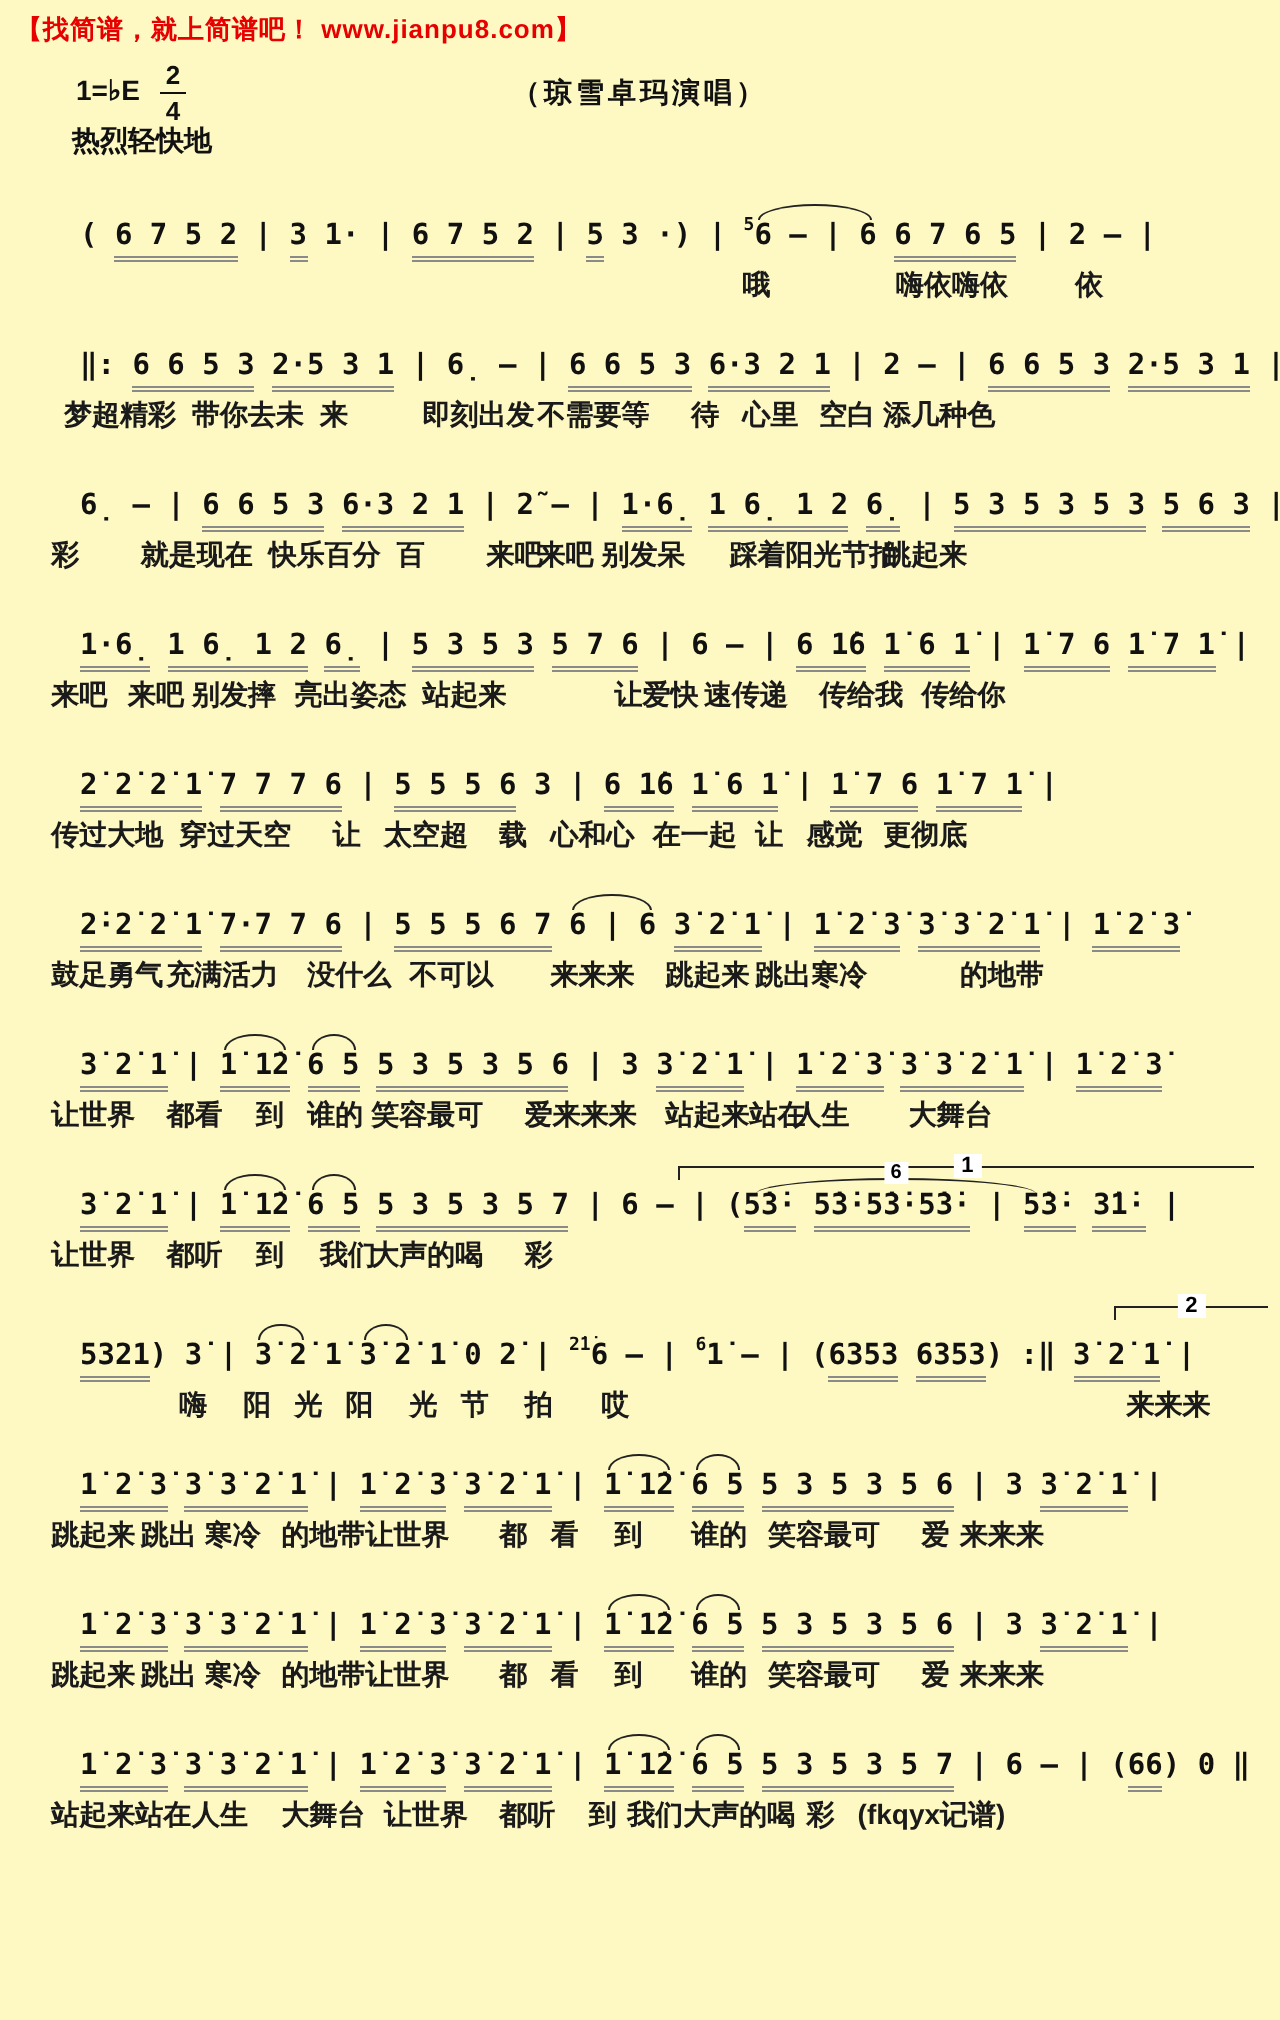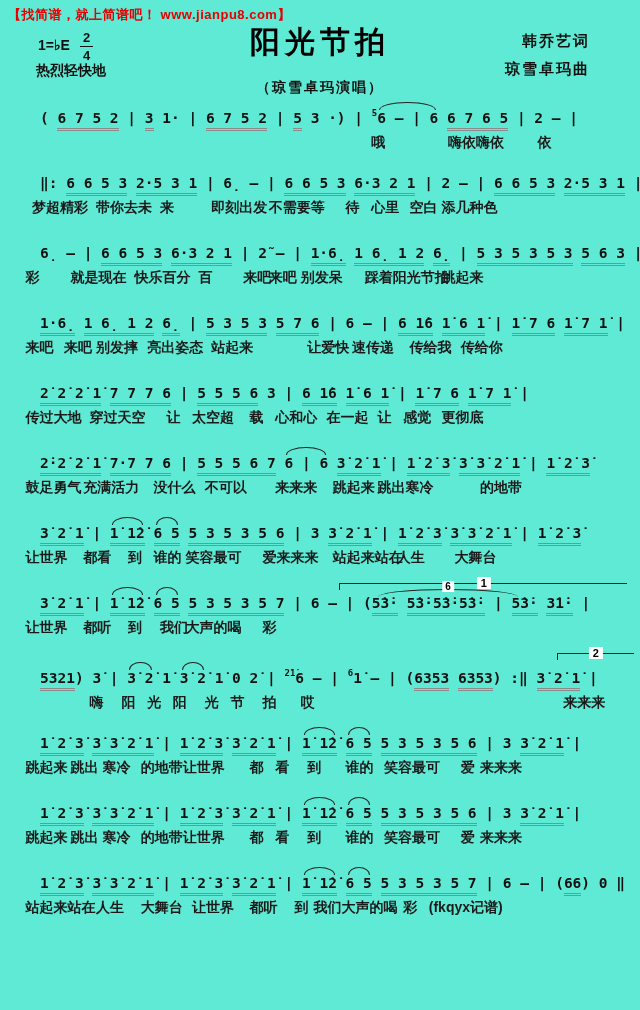--- a/index.html
+++ b/index.html
@@ -1,18 +1,18 @@
 <!DOCTYPE html>
 <html style="--accent: #e60000; --ink: #111111; --beam: #8a8a8a;"><head>
 <meta charset="utf-8">
 <style>
   :root { --accent:#e60000; --ink:#111111; --beam:#8a8a8a; }
   * { margin:0; padding:0; box-sizing:border-box; }
   body { background:#fff; }
-  .page { position:relative; width:640px; height:1010px; background:#5eead4; overflow:hidden;
+  .page { position:relative; width:640px; height:1010px; background:#fef9c3; overflow:hidden;
           font-family:"Liberation Sans", sans-serif; }
   .banner { position:absolute; left:8px; top:6px; color:var(--accent);
             font:bold 13px "Liberation Sans", sans-serif; letter-spacing:.5px; }
   .header { position:absolute; left:0; top:22px; width:100%; height:70px; }
   .keyblock { position:absolute; left:38px; top:8px; font:bold 14px "Liberation Sans", sans-serif; color:#111; }
   .frac { display:inline-flex; flex-direction:column; align-items:center; vertical-align:middle;
           margin-left:10px; line-height:1; font:bold 13px "Liberation Sans", sans-serif; }
   .frac .num { border-bottom:1.5px solid #111; padding:0 3px 1px; }
   .frac .den { padding-top:1px; }
   .tempo { position:absolute; left:36px; top:40px; font:600 14px "Liberation Serif", serif; color:#111; }
@@ -51,26 +51,21 @@
 
   <div class="header">
     <div class="keyblock">
       <span>1=♭E</span><span class="frac">
           <span class="num">2</span>
           <span class="den">4</span>
         </span>
     </div>
     <div class="tempo">热烈轻快地</div>
     <div class="titleblock">
-      <h1>阳光节拍</h1>
       <div class="subtitle">（琼雪卓玛演唱）</div>
-    </div>
-    <div class="credits">
-      <div>韩乔艺词</div>
-      <div>琼雪卓玛曲</div>
     </div>
   </div>
 
   <div id="score">
       <div class="mline">
         <div class="notes"><span class="seg">( </span><span class="seg u">6 7 5 2</span><span class="seg"> | </span><span class="seg u">3</span><span class="seg"> 1· | </span><span class="seg u">6 7 5 2</span><span class="seg"> | </span><span class="seg u">5</span><span class="seg"> 3 ·) | </span><span class="seg grace">5</span><span class="seg arc">6 – | 6</span><span class="seg"> </span><span class="seg u">6 7 6 5</span><span class="seg"> | 2 – |</span></div>
         <div class="lyrics">
           <span class="lyr" style="left: 58%;">哦</span>
           <span class="lyr" style="left: 70%;">嗨依嗨依</span>
           <span class="lyr" style="left: 84%;">依</span>

